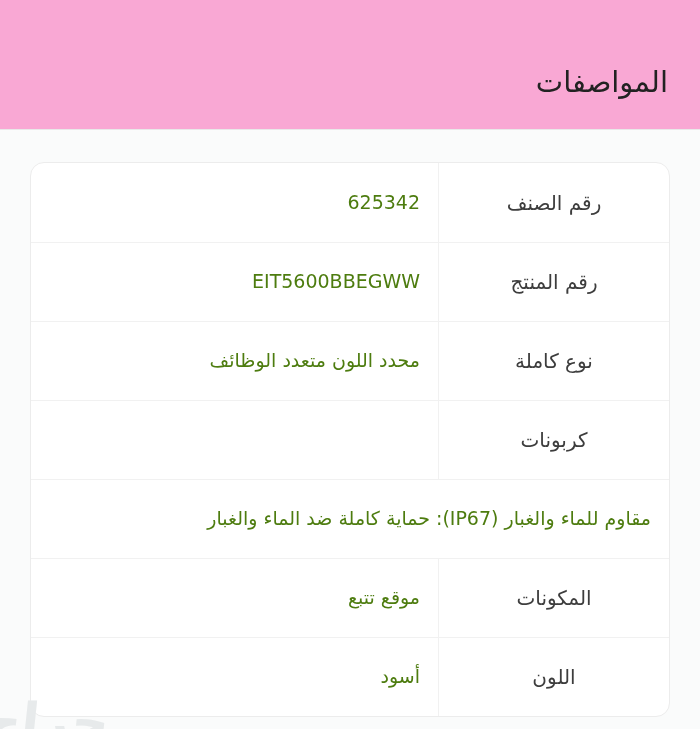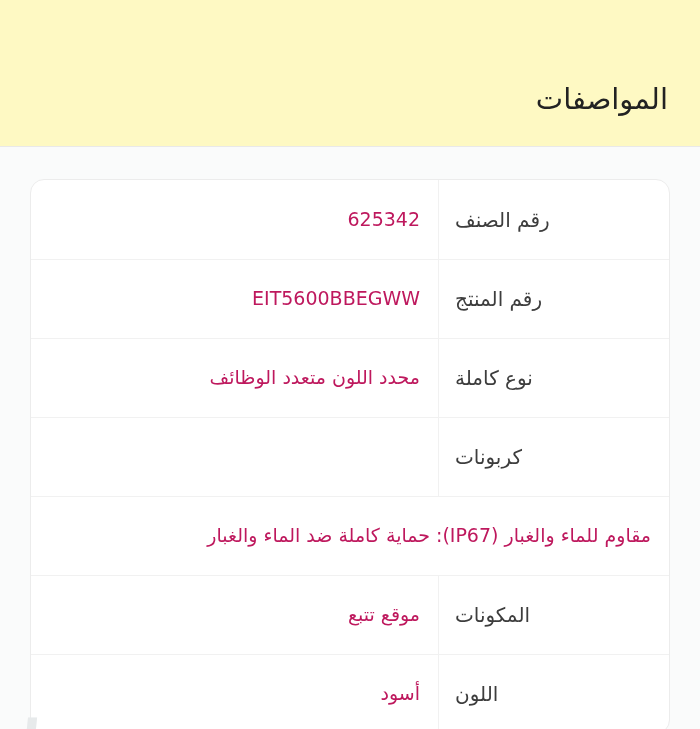--- a/index.html
+++ b/index.html
@@ -8,22 +8,22 @@
     width: 700px;
     height: 729px;
     overflow: hidden;
     font-family: "DejaVu Sans", "Liberation Sans", sans-serif;
     background: #ffffff;
     direction: rtl;
   }
 
   
   .header {
-    height: 147px;
-    background: #fef9c3;
+    height: 130px;
+    background: #f9a8d4;
     border-bottom: 1px solid #e9e9e9;
     display: flex;
     align-items: flex-end;
     justify-content: flex-start;
     padding: 0 32px 30px 32px;
   }
   .page-title {
     font-size: 29px;
     font-weight: 500;
     color: #222222;
@@ -55,38 +55,38 @@
 
   .cell {
     display: flex;
     align-items: center;
   }
 
   .label-cell {
     flex: 0 0 231px;
     padding: 14px 16px;
     border-left: 1px solid #f1f1f1;   
-    justify-content: flex-end;
+    justify-content: center;
     text-align: right;
   }
   .label-text {
     font-size: 20px;
     color: #3d3d3d;
     line-height: 1.5;
   }
 
   .value-cell {
     flex: 1 1 auto;
     padding: 14px 18px;
     justify-content: flex-start;
     text-align: right;
   }
   .value-text {
     font-size: 19px;
-    color: #be185d;
+    color: #4d7c0f;
     line-height: 1.75;
     unicode-bidi: plaintext;
   }
   .watermark-wrap {
     position: absolute;
     bottom: -6px;
     right: auto;
     left: -16px;
   }
   .watermark-text {

